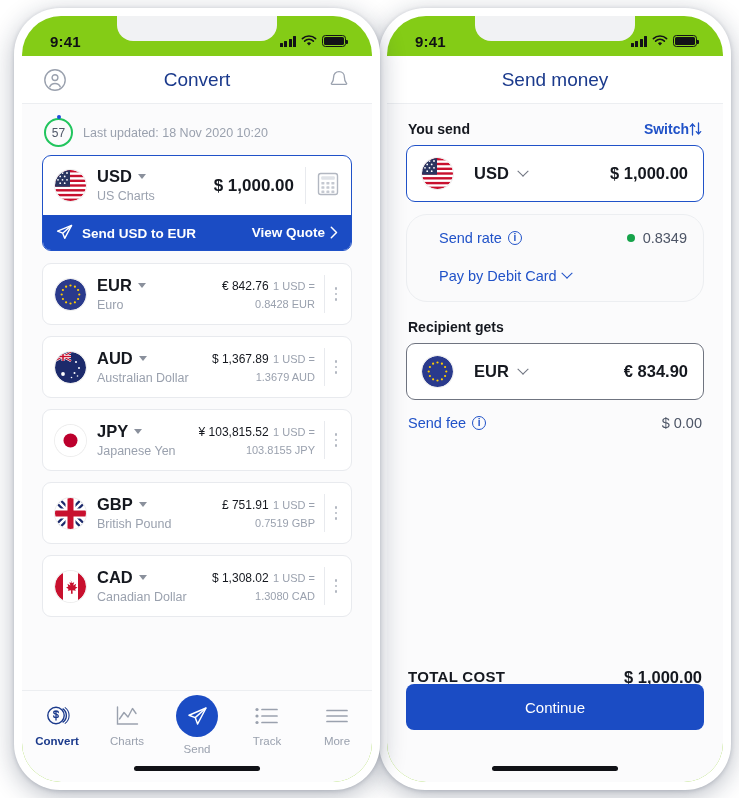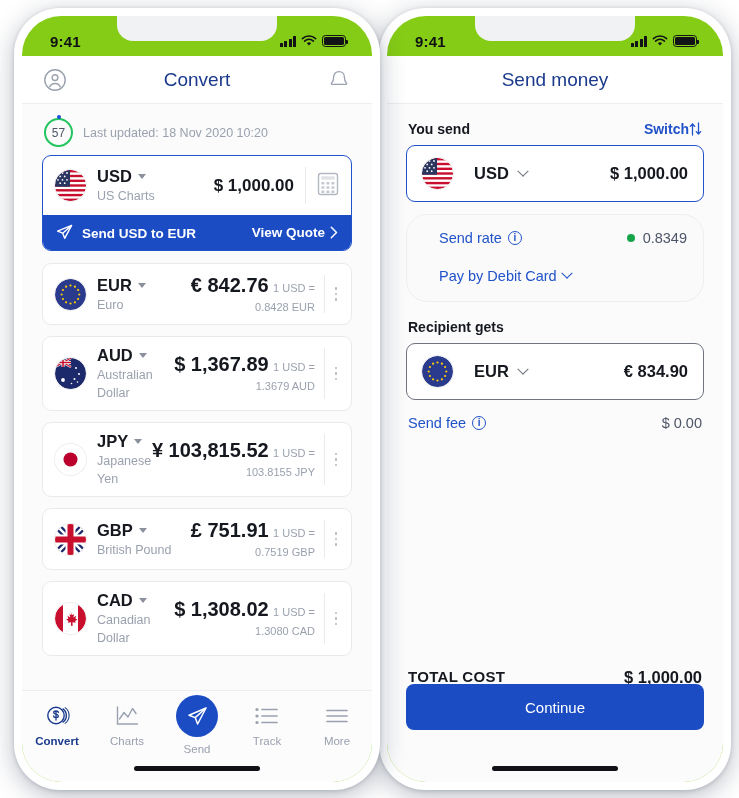--- a/index.html
+++ b/index.html
@@ -105,21 +105,21 @@
   .flag {
     width: 31px; height: 31px; border-radius: 50%; flex: none; margin-right: 11px;
     overflow: hidden; position: relative; background: #fff;
     box-shadow: 0 0 0 1px rgba(0,0,0,.07);
   }
   .cur-info { flex: 1; min-width: 0; }
   .cur-code { display: flex; align-items: center; gap: 6px; font-size: 16.5px; font-weight: bold; color: #15181f; }
   .caret { width:0;height:0;border-left:4.5px solid transparent;border-right:4.5px solid transparent;border-top:5px solid #8a909c; display:block; }
   .cur-name { font-size: 12.5px; color: #9aa1ae; margin-top: 2px; }
   .cur-right { text-align: right; padding-right: 9px; }
-  .cur-amount { font-size: 20px; font-weight: bold; color: #15181f; white-space: nowrap; }
+  .cur-amount { font-size: 12px; font-weight: normal; color: #15181f; white-space: nowrap; }
   .cur-rate { font-size: 11px; color: #9aa1ae; line-height: 1.28; margin-top: 2px; white-space: nowrap; }
   .row-div { width: 1px; align-self: stretch; background: #e8eaee; margin: 2px 0; }
   .dots { width: 22px; display:flex; flex-direction:column; align-items:center; gap:3px; }
   .dots i { width: 2.6px; height: 2.6px; border-radius: 50%; background: #b2b7c1; display:block; }
 
   .base-amount { font-size: 17px; font-weight: bold; color: #15181f; white-space: nowrap; }
   .calc-div { width:1px; align-self: stretch; background:#e8eaee; margin: 0 11px; }
 
   
   .tabbar {

